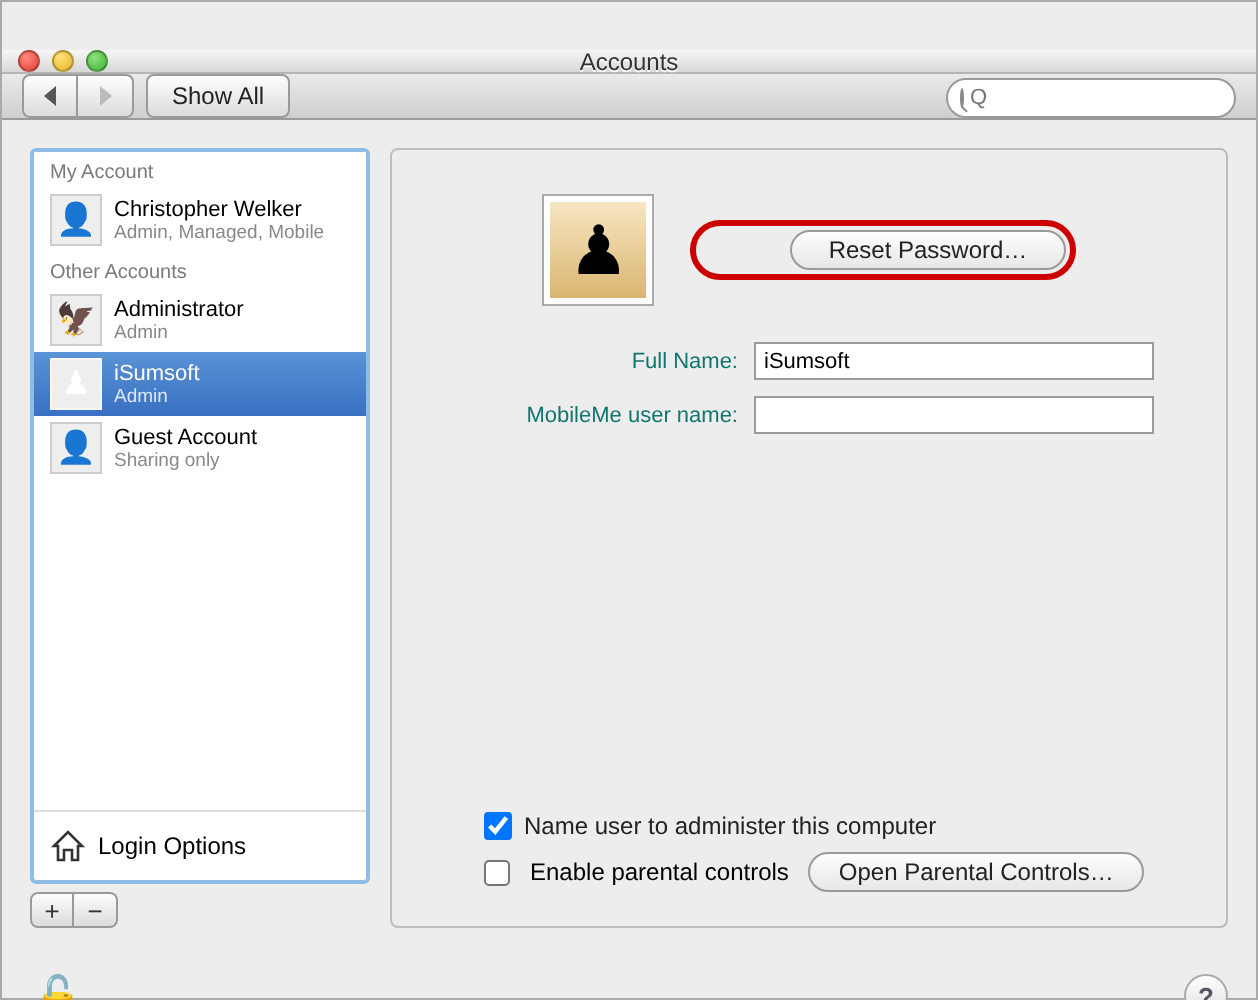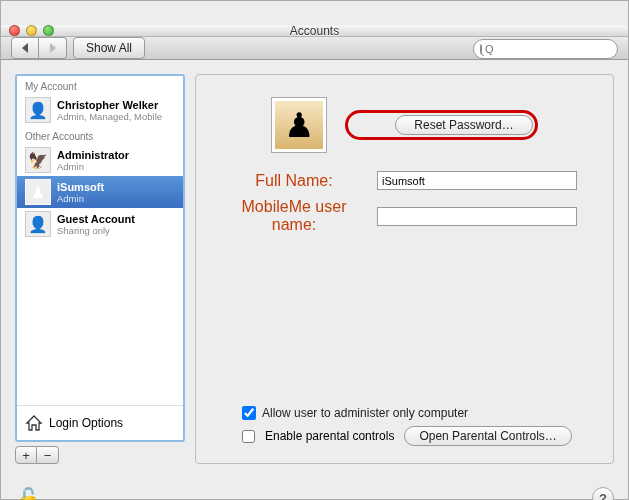--- a/index.html
+++ b/index.html
@@ -25,36 +25,36 @@
   .search .mag { width: 10px; height: 10px; border: 1.3px solid #888; border-radius: 50%; position: relative; margin-right: 3px; }
   .search .mag::after { content:""; position:absolute; width:4px; height:1.3px; background:#888; bottom:-2px; right:-3px; transform: rotate(45deg); }
   .content { flex: 1; display: flex; padding: 14px; gap: 10px; background: #ededed; }
   .sidebar-wrap { display:flex; flex-direction:column; gap:4px; }
   .sidebar { width: 170px; height: 368px; background: #fff; border: 2px solid #8fbce7; border-radius: 3px; display: flex; flex-direction: column; overflow: hidden; }
   .section-header { font-size: 10px; color: #7a7a7a; padding: 5px 8px 2px; background:#fff; }
   .acct { display: flex; gap: 6px; padding: 3px 8px; align-items: center; }
   .acct.selected { background: linear-gradient(#5a93d6,#3a6fc2); color: #fff; }
   .acct .icon { width: 26px; height: 26px; border: 1px solid #ccc; background: #eee; flex-shrink: 0; display:flex; align-items:center; justify-content:center; font-size:16px; }
   .acct.selected .icon { border-color: rgba(255,255,255,.5); }
-  .acct .name { font-size: 11px; font-weight: bold; }
+  .acct .name { font-size: 11px; font-weight: normal; }
   .acct .sub { font-size: 9.5px; color: #888; }
   .acct.selected .sub { color: #dbe8f8; }
   .sidebar-spacer { flex: 1; }
   .login-options { border-top: 1px solid #ddd; padding: 8px; display: flex; align-items: center; gap: 6px; font-size: 12px; }
   .house { width: 18px; height: 18px; }
   .addremove { display: flex; }
   .sqbtn { width: 22px; height: 18px; border: 1px solid #9a9a9a; background: linear-gradient(#fdfdfd,#dcdcdc); display:flex; align-items:center; justify-content:center; font-size:13px; color:#333; }
   .sqbtn:first-child { border-radius: 4px 0 0 4px; }
   .sqbtn:last-child { border-radius: 0 4px 4px 0; border-left:none; }
   .main { flex: 1; background: #ededed; border: 1px solid #bdbdbd; border-radius: 4px; padding: 18px 16px 14px; display:flex; flex-direction:column; position:relative; }
   .top-row { display:flex; align-items:center; gap:18px; justify-content:center; margin-bottom:14px; margin-top:4px; }
   .avatar-lg { width: 56px; height: 56px; border: 1px solid #aaa; background: linear-gradient(#f8e9c8,#d8b26a); display:flex; align-items:center; justify-content:center; font-size:34px; box-shadow: inset 0 0 0 3px #fff; }
   .reset-highlight { border: 3px solid #cc0000; border-radius: 18px; padding: 2px; }
   .field-row { display:flex; align-items:center; gap:8px; justify-content:flex-end; padding-right:20px; margin: 4px 0; }
-  .field-row label { font-size: 16px; color: #c2410c; text-align:center; width: 150px; }
+  .field-row label { font-size: 11px; color: #0f766e; text-align:right; width: 150px; }
   .field-row input { width: 200px; height: 19px; border: 1px solid #9a9a9a; background:#fff; padding: 0 4px; font-size:11px; }
   .check-row { display:flex; align-items:center; gap:6px; font-size:12px; color:#222; margin-top: auto; padding: 3px 0 3px 30px; }
   .check-row input[type=checkbox] { width:14px; height:14px; }
   .parental-row { display:flex; align-items:center; gap:10px; padding: 3px 0 3px 30px; font-size:12px; }
   .footer { display:flex; align-items:center; gap:8px; padding: 6px 14px 10px; }
   .lock { width: 28px; height: 28px; display:flex; align-items:center; justify-content:center; font-size:20px; }
   .help { margin-left:auto; width:22px; height:22px; border:1px solid #aaa; border-radius:50%; background:linear-gradient(#fff,#ddd); display:flex; align-items:center; justify-content:center; color:#556; font-weight:bold; font-size:13px; }
 </style>
 </head>
 <body>
@@ -158,21 +158,21 @@
         <label>Full Name:</label>
         <input type="text" value="iSumsoft" style="">
       </div>
       <div class="field-row">
         <label>MobileMe user name:</label>
         <input type="text" value="" style="">
       </div>
 
       <div class="check-row">
         <input type="checkbox" checked="" style="">
-        <span>Allow user to administer only computer</span>
+        <span>Name user to administer this computer</span>
       </div>
       <div class="parental-row">
         <input type="checkbox" style="">
         <span>Enable parental controls</span>
         <div class="pill">Open Parental Controls…</div>
       </div>
     </div>
 
   </div>
 

